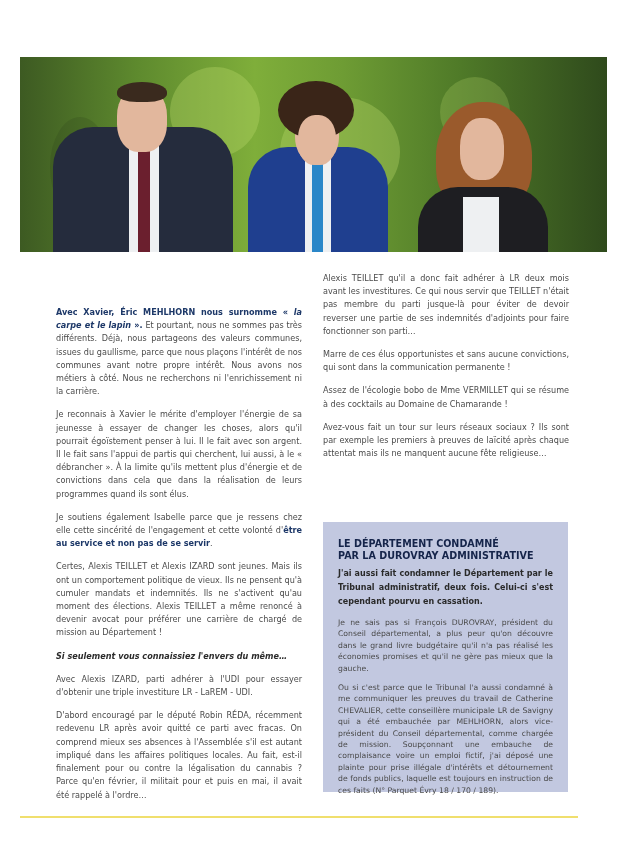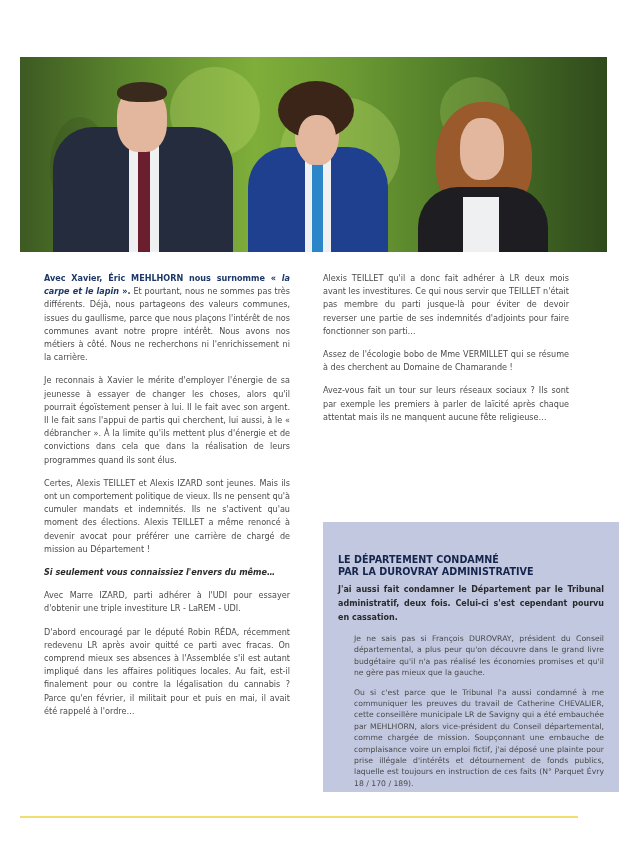--- a/index.html
+++ b/index.html
@@ -58,21 +58,21 @@
       bottom: 0;
     }
 
     .col {
       position: absolute;
       top: 272px;
       width: 246px;
       font-size: 8.1px;
       line-height: 13.2px;
     }
-    .col.left { left: 44px; }
+    .col.left { left: 56px; margin-top: 34px; }
     .col.right { left: 323px; }
     .col p {
       margin: 0 0 10px 0;
       text-align: justify;
     }
     .accent {
       color: #1d3868;
       font-weight: bold;
     }
     .accent-italic {
@@ -83,42 +83,42 @@
     .dark-italic {
       color: #2b2b2b;
       font-weight: bold;
       font-style: italic;
     }
 
     .box {
       position: absolute;
       left: 323px;
       top: 522px;
-      width: 296px;
+      width: 245px;
       height: 270px;
       background: #c2c8e0;
       box-sizing: border-box;
-      padding: 32px 15px 10px 15px;
+      padding: 16px 15px 10px 15px;
     }
     .box h2 {
       margin: 0 0 6px 0;
       font-size: 9.6px;
       line-height: 11.5px;
       color: #15244a;
       font-weight: bold;
     }
     .box .lead {
       margin: 0 0 8px 0;
       font-size: 8px;
       line-height: 14px;
       font-weight: bold;
       color: #2a2a2a;
     }
     .box p {
-      margin: 0 0 8px 16px;
+      margin: 0 0 8px 0;
       font-size: 7.7px;
       line-height: 11.4px;
       color: #4a4a4a;
       text-align: justify;
     }
 
     .divider {
       position: absolute;
       left: 20px;
       top: 816px;
@@ -157,30 +157,32 @@
     <div class="hair" style="left:18px;top:0;width:96px;height:112px;background:#9a5a2c;border-radius:48% 48% 40% 40%;"></div>
     <div class="body" style="left:0;width:130px;height:65px;background:#1e1e22;"></div>
     <div class="shirt" style="left:45px;width:36px;height:55px;"></div>
     <div class="head" style="left:42px;top:16px;width:44px;height:62px;"></div>
   </div>
 </div>
 
 <div class="col left">
   <p><span class="accent">Avec Xavier, Éric MEHLHORN nous surnomme « </span><span class="accent-italic">la carpe et le lapin</span><span class="accent"> ».</span><span> Et pourtant, nous ne sommes pas très différents. Déjà, nous partageons des valeurs communes, issues du gaullisme, parce que nous plaçons l'intérêt de nos communes avant notre propre intérêt. Nous avons nos métiers à côté. Nous ne recherchons ni l'enrichissement ni la carrière.</span></p>
   <p>Je reconnais à Xavier le mérite d'employer l'énergie de sa jeunesse à essayer de changer les choses, alors qu'il pourrait égoïstement penser à lui. Il le fait avec son argent. Il le fait sans l'appui de partis qui cherchent, lui aussi, à le « débrancher ». À la limite qu'ils mettent plus d'énergie et de convictions dans cela que dans la réalisation de leurs programmes quand ils sont élus.</p>
+  <p><span>Je soutiens également Isabelle parce que je ressens chez elle cette sincérité de l'engagement et cette volonté d'</span><span class="accent">être au service et non pas de se servir</span><span>.</span></p>
   <p>Certes, Alexis TEILLET et Alexis IZARD sont jeunes. Mais ils ont un comportement politique de vieux. Ils ne pensent qu'à cumuler mandats et indemnités. Ils ne s'activent qu'au moment des élections. Alexis TEILLET a même renoncé à devenir avocat pour préférer une carrière de chargé de mission au Département !</p>
   <p class="dark-italic">Si seulement vous connaissiez l'envers du même…</p>
-  <p>Avec Marre IZARD, parti adhérer à l'UDI pour essayer d'obtenir une triple investiture LR - LaREM - UDI.</p>
+  <p>Avec Alexis IZARD, parti adhérer à l'UDI pour essayer d'obtenir une triple investiture LR - LaREM - UDI.</p>
   <p>D'abord encouragé par le député Robin RÉDA, récemment redevenu LR après avoir quitté ce parti avec fracas. On comprend mieux ses absences à l'Assemblée s'il est autant impliqué dans les affaires politiques locales. Au fait, est-il finalement pour ou contre la légalisation du cannabis ? Parce qu'en février, il militait pour et puis en mai, il avait été rappelé à l'ordre…</p>
 </div>
 
 <div class="col right">
   <p>Alexis TEILLET qu'il a donc fait adhérer à LR deux mois avant les investitures. Ce qui nous servir que TEILLET n'était pas membre du parti jusque-là pour éviter de devoir reverser une partie de ses indemnités d'adjoints pour faire fonctionner son parti…</p>
-  <p>Assez de l'écologie bobo de Mme VERMILLET qui se résume à des cherchent au Domaine de Chamarande !</p>
-  <p>Avez-vous fait un tour sur leurs réseaux sociaux ? Ils sont par exemple les premiers à parler de laïcité après chaque attentat mais ils ne manquent aucune fête religieuse…</p>
+  <p>Marre de ces élus opportunistes et sans aucune convictions, qui sont dans la communication permanente !</p>
+  <p>Assez de l'écologie bobo de Mme VERMILLET qui se résume à des cocktails au Domaine de Chamarande !</p>
+  <p>Avez-vous fait un tour sur leurs réseaux sociaux ? Ils sont par exemple les premiers à preuves de laïcité après chaque attentat mais ils ne manquent aucune fête religieuse…</p>
 </div>
 
 <div class="box">
   <h2><span>LE DÉPARTEMENT CONDAMNÉ</span><br><span>PAR LA DUROVRAY ADMINISTRATIVE</span></h2>
   <p class="lead">J'ai aussi fait condamner le Département par le Tribunal administratif, deux fois. Celui-ci s'est cependant pourvu en cassation.</p>
   <p>Je ne sais pas si François DUROVRAY, président du Conseil départemental, a plus peur qu'on découvre dans le grand livre budgétaire qu'il n'a pas réalisé les économies promises et qu'il ne gère pas mieux que la gauche.</p>
   <p>Ou si c'est parce que le Tribunal l'a aussi condamné à me communiquer les preuves du travail de Catherine CHEVALIER, cette conseillère municipale LR de Savigny qui a été embauchée par MEHLHORN, alors vice-président du Conseil départemental, comme chargée de mission. Soupçonnant une embauche de complaisance voire un emploi fictif, j'ai déposé une plainte pour prise illégale d'intérêts et détournement de fonds publics, laquelle est toujours en instruction de ces faits (N° Parquet Évry 18 / 170 / 189).</p>
 </div>
 
 <div class="divider"></div>

